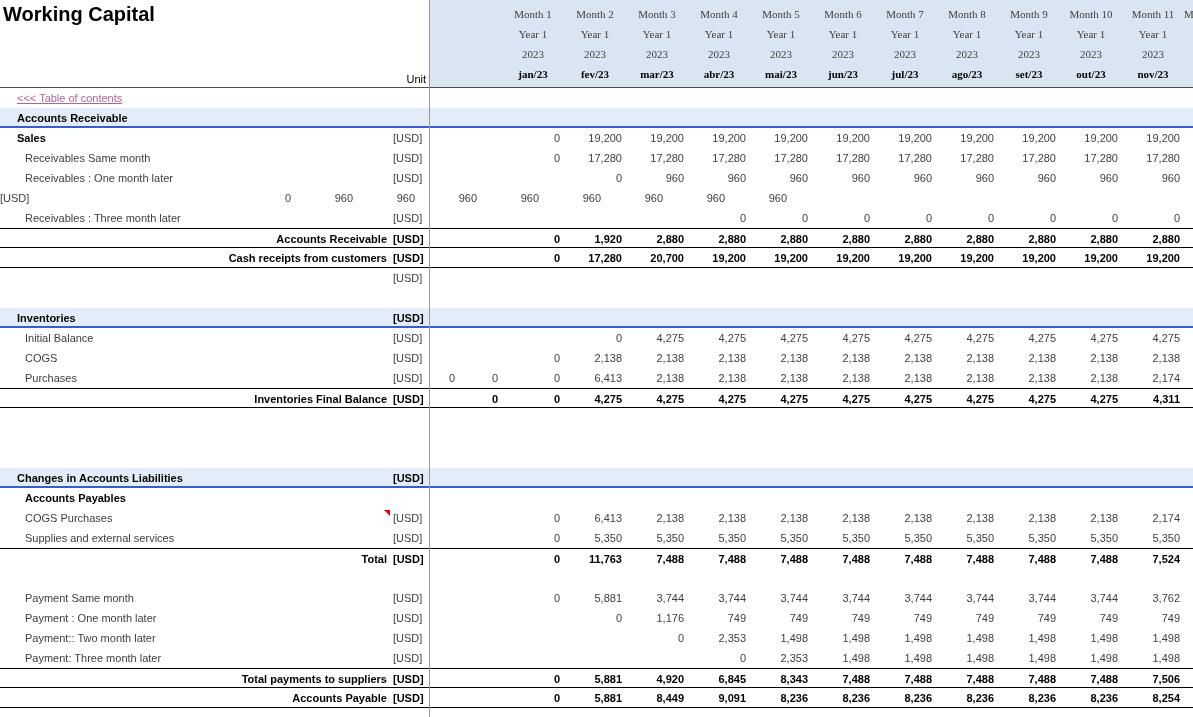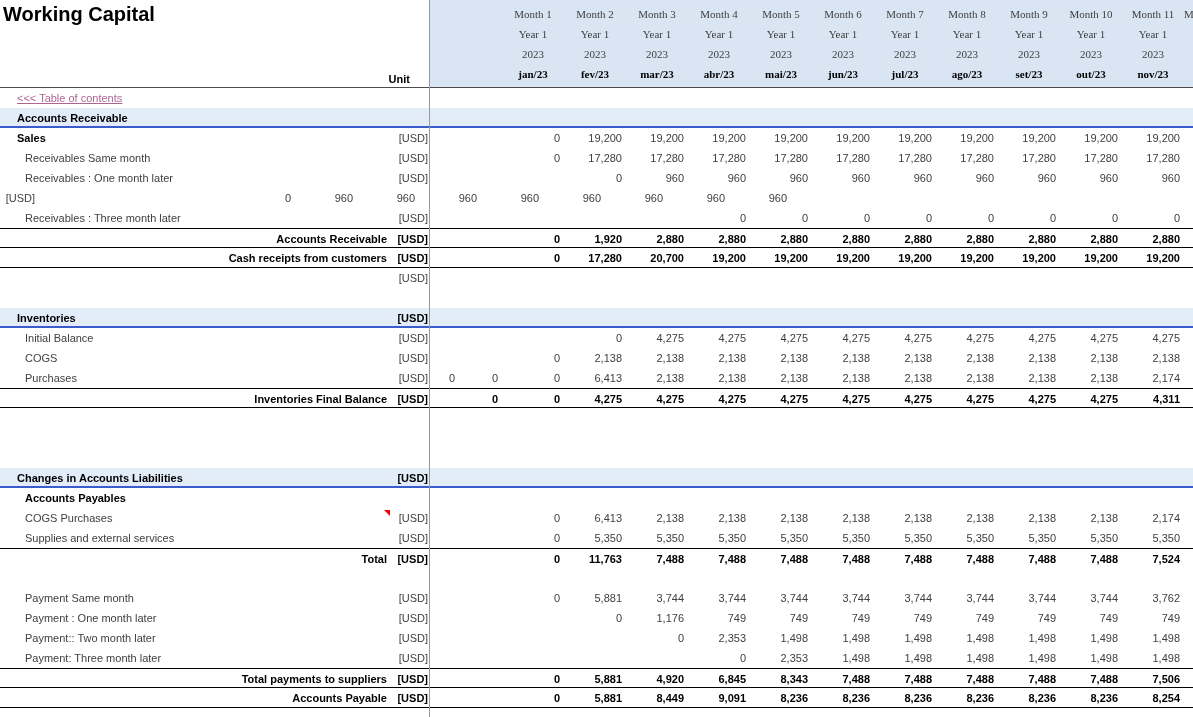--- a/index.html
+++ b/index.html
@@ -4,39 +4,39 @@
 <style>
   html,body{margin:0;padding:0;background:#fff;}
   #app{position:relative;width:1193px;height:717px;background:#fff;overflow:hidden;
        font-family:"Liberation Sans",sans-serif;font-size:11px;color:#404040;}
   *{box-sizing:border-box;}
 
   
   .hdr{display:flex;height:88px;border-bottom:1px solid #4d4d4d;}
   .hdr-left{width:430px;position:relative;background:#fff;}
   .title{font-size:20px;font-weight:bold;color:#000;padding:3px 0 0 3px;white-space:nowrap;}
-  .unit-lbl{position:absolute;right:20px;bottom:2px;font-weight:bold;color:#000;text-align:center;}
+  .unit-lbl{position:absolute;right:4px;bottom:2px;font-weight:normal;color:#000;text-align:center;}
   .hdr-right{flex:1;background:#d9e5f3;display:flex;padding-top:4px;overflow:hidden;}
   .hsp-a{width:37px;}
   .hsp-b{width:35px;}
   .mcol{width:62px;text-align:center;line-height:20px;white-space:nowrap;overflow:hidden;}
   .mcol span{display:block;font-family:Liberation Serif, serif;}
   .mcol .d{font-weight:bold;color:#000;}
   .mcol.partial{width:9px;text-align:left;}
 
   
   .row{display:flex;height:20px;line-height:20px;background:#fff;}
   .row.bt{border-top:1px solid #000;}
   .row.bb{border-bottom:1px solid #000;}
   .row.section{background:#e3edf9;border-bottom:2px solid #3a5ccc;}
   .row.section .lbl,.row.section .unit{font-weight:bold;color:#000;}
   .lbl{width:393px;padding-left:17px;position:relative;white-space:nowrap;overflow:hidden;}
   .lbl.ind{padding-left:25px;}
   .lbl.bold{font-weight:bold;color:#000;}
-  .unit{width:37px;text-align:right;padding-right:2px;white-space:nowrap;}
+  .unit{width:37px;text-align:right;padding-right:8px;white-space:nowrap;}
   .val{width:62px;text-align:right;padding-right:4px;white-space:nowrap;overflow:hidden;}
   .val.pre1{width:37px;padding-right:12px;}
   .val.pre2{width:35px;padding-right:4px;}
   .fill{flex:1;}
   .row.total .lbl{text-align:right;font-weight:bold;color:#000;padding-right:6px;}
   .row.total .unit,.row.total .val{font-weight:bold;color:#000;}
   a.toc{color:#ad6693;text-decoration:underline;}
   .note{position:absolute;top:2px;right:3px;width:0;height:0;
         border-top:6px solid #f00000;border-left:6px solid transparent;line-height:0;}
   #vline{position:absolute;left:429px;top:0;width:1px;height:717px;background:#999;}

